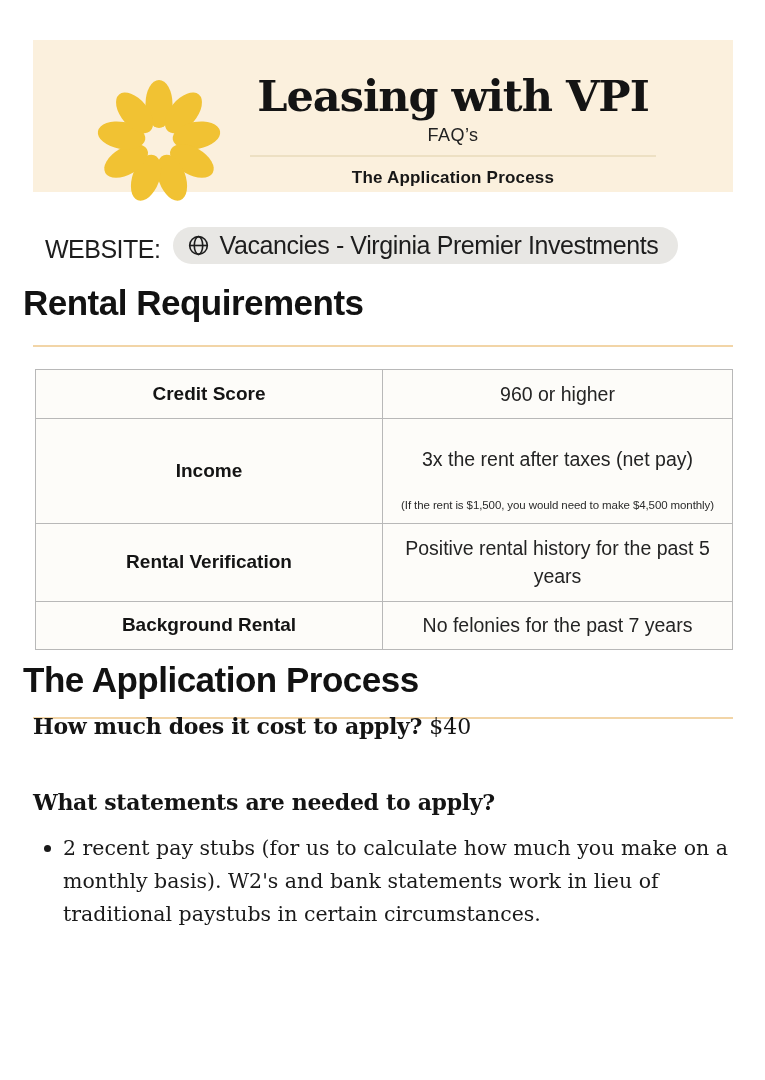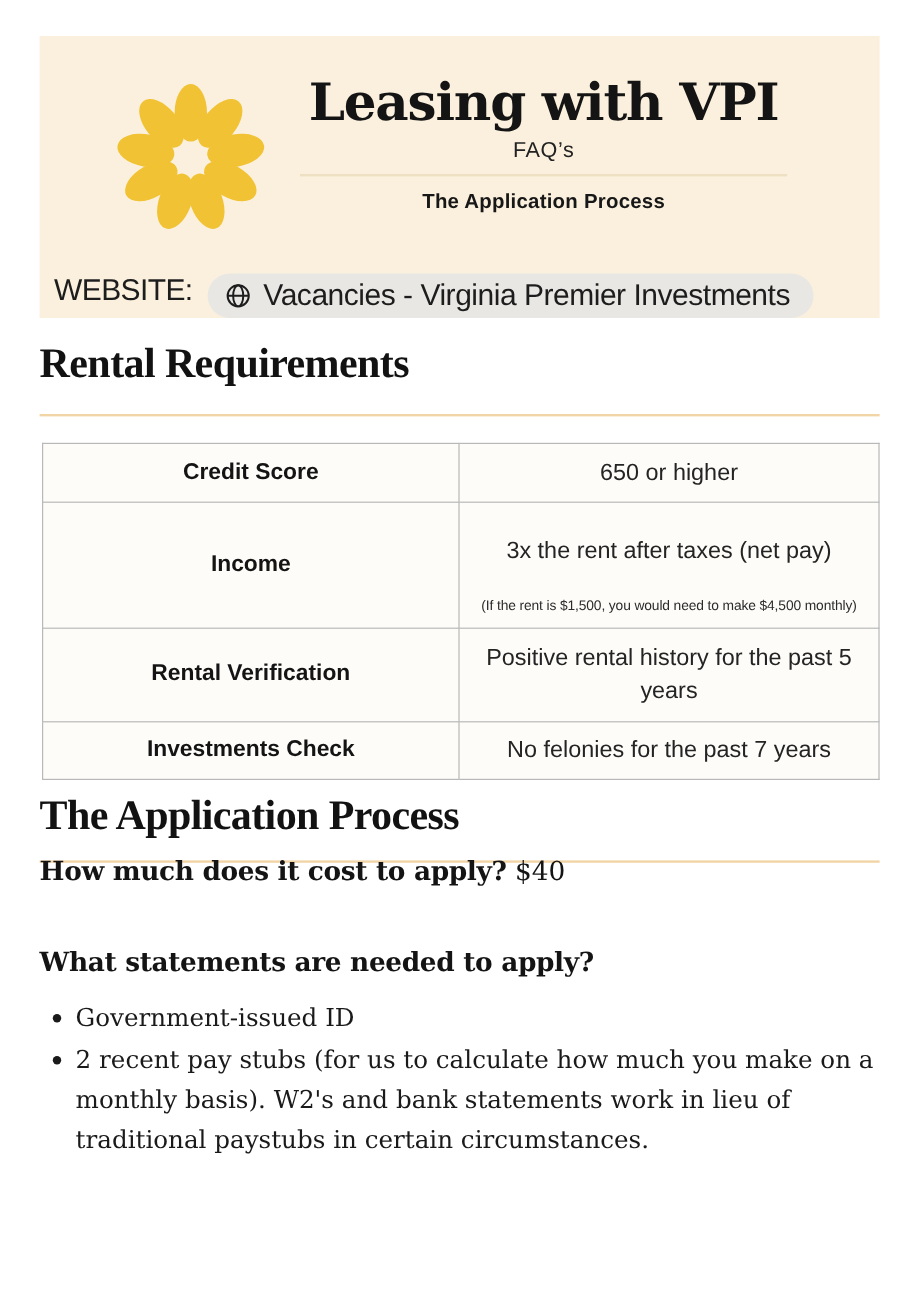--- a/index.html
+++ b/index.html
@@ -19,21 +19,21 @@
     background:var(--page-bg);
     font-family:"DejaVu Serif", serif;
     color:var(--text);
     position:relative;
     overflow:hidden;
   }
   .page{position:absolute;inset:0;width:765px;height:1080px;}
 
   
   .header{
-    position:absolute;left:33px;top:30px;width:700px;height:235px;
+    position:absolute;left:33px;top:40px;width:700px;height:152px;
     background:var(--header-bg);
   }
   .flower{
     position:absolute;left:62px;top:38px;width:128px;height:128px;
     color:var(--flower);
   }
   .header-text{
     position:absolute;left:180px;top:0;width:480px;height:183px;
     text-align:center;
   }
@@ -54,40 +54,40 @@
   }
   .doc-tagline{
     margin-top:11px;
     font-family:"Liberation Sans", sans-serif;
     font-weight:bold;font-size:17px;color:#171717;letter-spacing:0.2px;
   }
 
   
   .website-row{
     position:absolute;left:45px;top:228px;height:36px;
-    display:flex;align-items:flex-start;gap:13px;
+    display:flex;align-items:flex-end;gap:13px;
   }
   .website-label{
     font-family:"Liberation Sans", sans-serif;
     font-size:25px;color:#1d1d1d;letter-spacing:-0.5px;
   }
   .website-pill{
     display:inline-flex;align-items:center;gap:9px;
     background:var(--pill-bg);
     border-radius:19px;height:37px;padding:0 20px 0 14px;
     font-family:"Liberation Sans", sans-serif;
     font-size:25px;color:#1d1d1d;letter-spacing:-0.4px;
     cursor:pointer;white-space:nowrap;
   }
   .globe{width:23px;height:23px;flex:0 0 auto;}
 
   
   .section-heading{
-    position:absolute;left:33px;
-    font-family:Liberation Serif, serif;font-weight:bold;
+    position:absolute;left:23px;
+    font-family:Liberation Sans, sans-serif;font-weight:bold;
     font-size:35px;color:#121212;letter-spacing:-0.5px;white-space:nowrap;text-align:right;
   }
   .h-rental{top:283px;}
   .h-process{top:660px;}
   .rule{
     position:absolute;left:33px;width:700px;height:2px;background:var(--rule);
   }
   .rule-1{top:345px;}
   .rule-2{top:717px;}
 
@@ -200,48 +200,47 @@
   <div class="rule rule-1"></div>
 
   <table class="req-table">
     <colgroup>
         <col class="c-label">
         <col>
       </colgroup>
     <tbody>
       <tr class="r-credit">
         <td class="cell-label">Credit Score</td>
-        <td class="cell-value">650 or higher</td>
+        <td class="cell-value">960 or higher</td>
       </tr>
       <tr class="r-income">
         <td class="cell-label">Income</td>
         <td class="cell-value income-cell">
           <div class="income-main">3x the rent after taxes (net pay)</div>
           <div class="income-note">(If the rent is $1,500, you would need to make $4,500 monthly)</div>
         </td>
       </tr>
       <tr class="r-rental">
         <td class="cell-label">Rental Verification</td>
         <td class="cell-value">
           <span class="narrow-value">Positive rental history for the past 5 years</span>
         </td>
       </tr>
       <tr class="r-background">
-        <td class="cell-label">Investments Check</td>
+        <td class="cell-label">Background Rental</td>
         <td class="cell-value">No felonies for the past 7 years</td>
       </tr>
     </tbody>
   </table>
 
   <div class="section-heading h-process">The Application Process</div>
   <div class="rule rule-2"></div>
 
   <p class="qa qa-cost"><span class="q">How much does it cost to apply?</span> <span class="a">$40</span></p>
 
   <p class="qa qa-docs"><span class="q">What statements are needed to apply?</span></p>
 
   <ul class="doc-list">
-    <li>Government-issued ID</li>
     <li>2 recent pay stubs (for us to calculate how much you make on a monthly basis). W2's and bank statements work in lieu of traditional paystubs in certain circumstances.</li>
   </ul>
 
 
 </div>
 
 </body></html>

